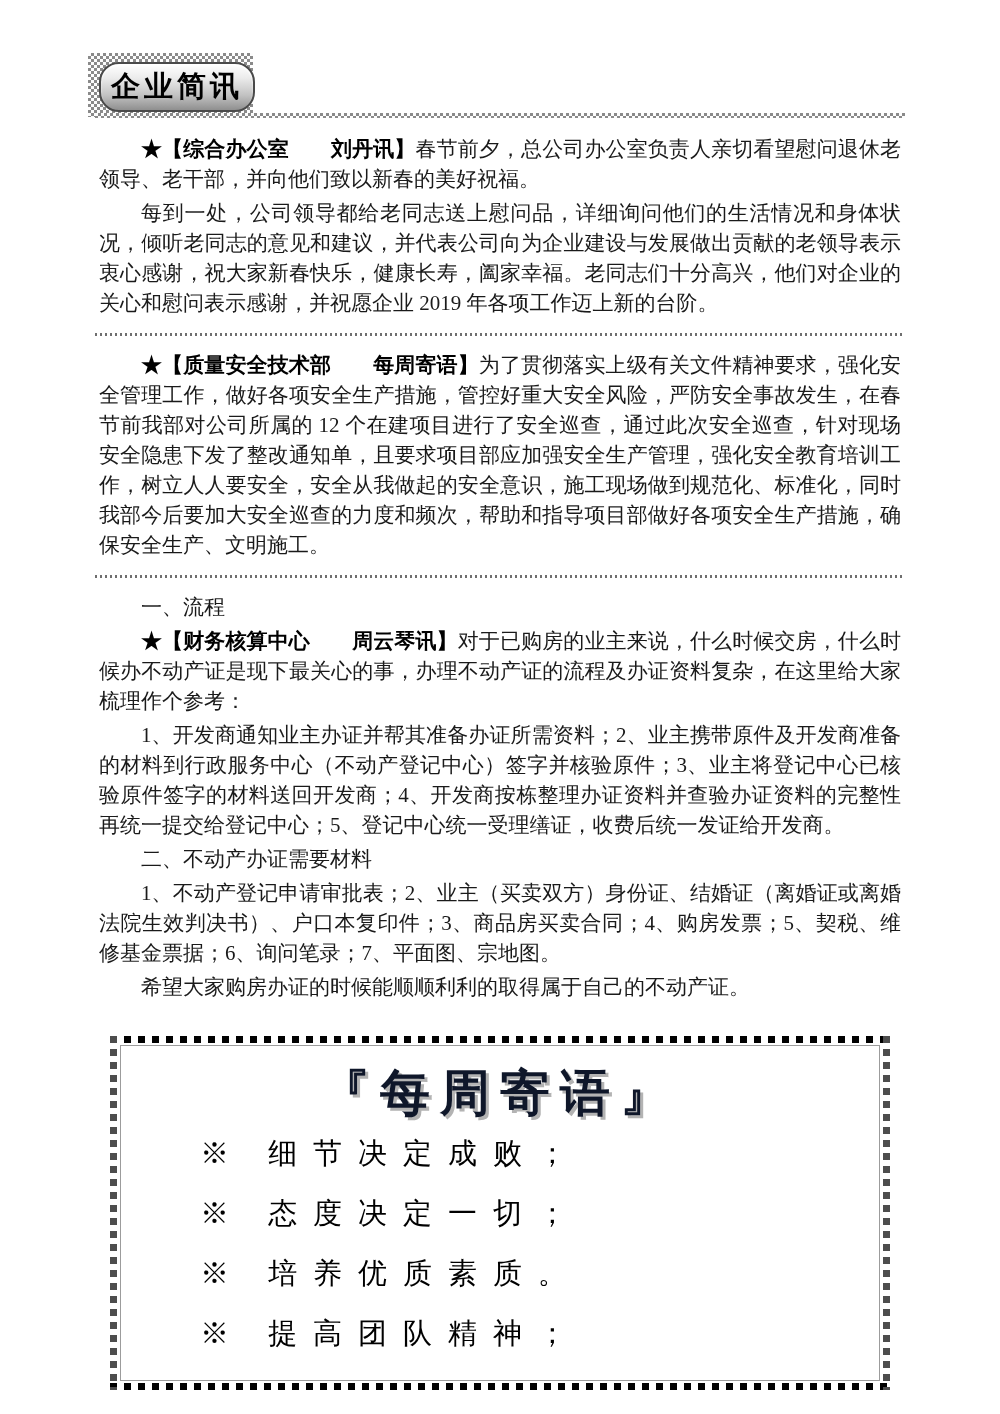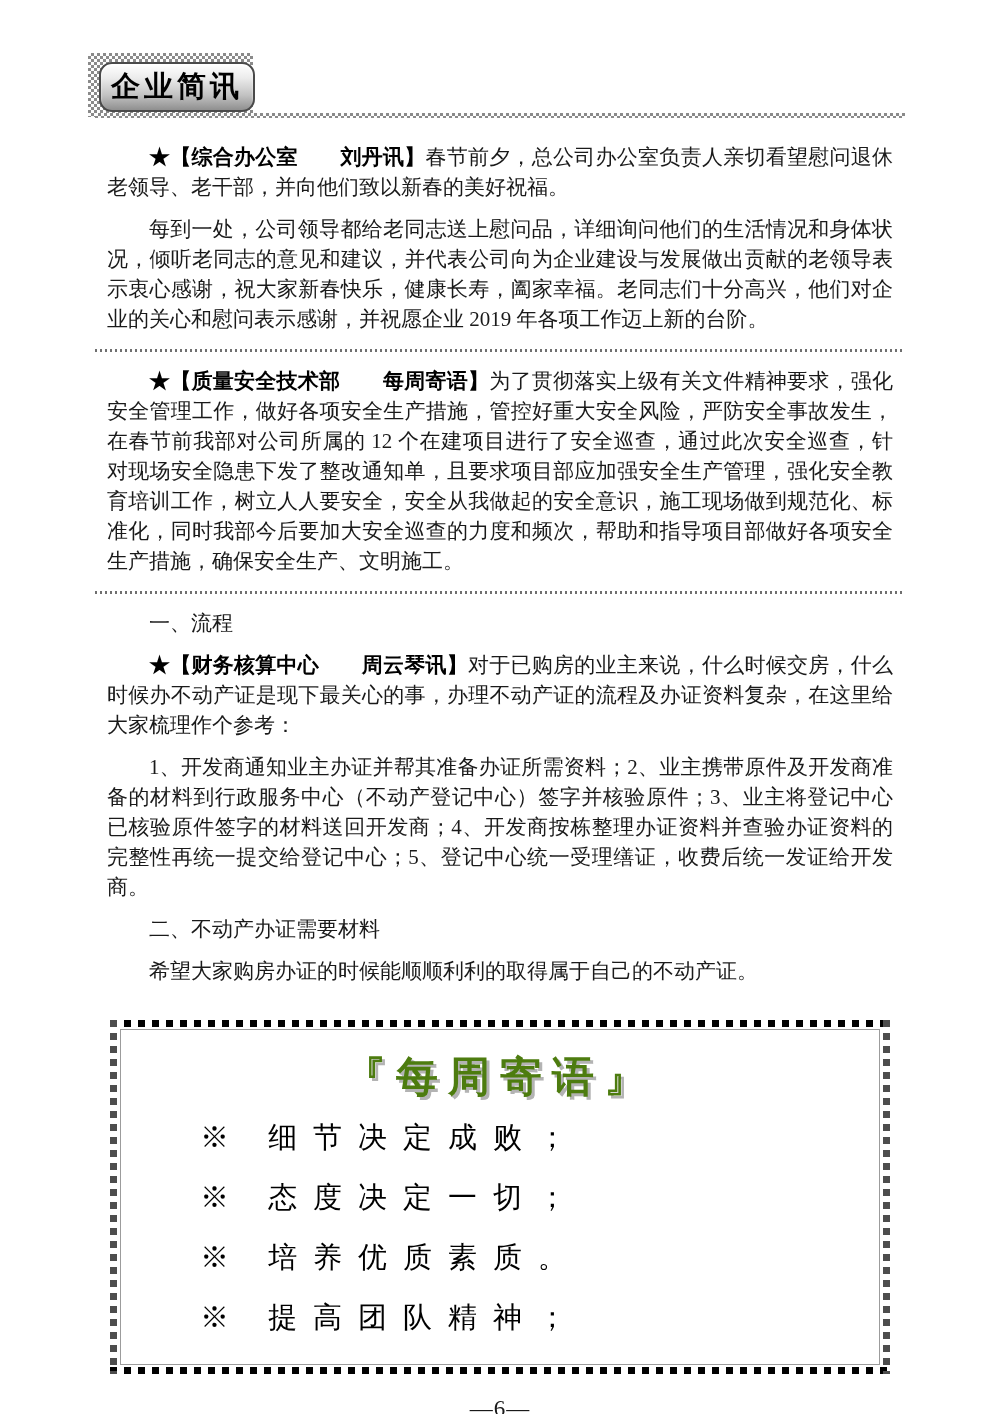--- a/index.html
+++ b/index.html
@@ -22,38 +22,38 @@
       linear-gradient(45deg,#8a8a8a 25%,transparent 25%,transparent 75%,#8a8a8a 75%);
     background-size:6px 6px;
     background-position:0 0,3px 3px;
   }
   .badge-wrap{position:absolute;left:95px;top:58px;width:158px;height:56px;}
   .badge-shadow{position:absolute;left:-7px;top:-5px;width:165px;height:64px;}
   .badge-capsule{
     position:absolute;left:4px;top:4px;right:-2px;bottom:2px;
     background:linear-gradient(180deg,#ffffff 0%,#ececec 30%,#c2c2c2 68%,#8f8f8f 100%);
     border:2px solid #4a4a4a;
-    border-radius:13px;
+    border-radius:20px;
     display:flex;align-items:center;justify-content:center;
     box-shadow:inset 0 2px 2px rgba(255,255,255,.9);
   }
   .badge-label{
     font-family:"Liberation Sans", sans-serif;
     font-weight:bold;font-size:29px;letter-spacing:4px;color:#000;
   }
   .header-rule{position:absolute;left:95px;top:113px;width:810px;height:5px;}
   
   .content{
     position:relative;
     padding:130px 95px 0 95px;
     font-size:21px;
     line-height:30px;
     text-align:justify;
   }
-  .para{margin:12px;text-indent:2em;}
+  .para{margin:4px;text-indent:2em;}
   .sec-head{
     font-family:"Liberation Sans", sans-serif;
     font-weight:bold;
     color:#000;
   }
   .separator{
     height:3px;border:0;margin:15px 0 14px 0;
     background:repeating-linear-gradient(90deg,#6f6f6f 0 2px,transparent 2px 5px);
   }
   
@@ -63,24 +63,24 @@
     padding:38px 30px 42px 30px;
   }
   .wb-edge{position:absolute;}
   .wb-top   {top:0;left:0;right:0;height:7px;background:repeating-linear-gradient(90deg,#000 0 7px,transparent 7px 14px);}
   .wb-bottom{bottom:0;left:0;right:0;height:7px;background:repeating-linear-gradient(90deg,#000 0 7px,transparent 7px 14px);}
   .wb-left  {top:0;bottom:0;left:0;width:7px;background:repeating-linear-gradient(180deg,#4d4d4d 0 7px,transparent 7px 13px);}
   .wb-right {top:0;bottom:0;right:0;width:7px;background:repeating-linear-gradient(180deg,#4d4d4d 0 7px,transparent 7px 13px);}
   .wb-inner-frame{position:absolute;left:10px;top:9px;right:10px;bottom:9px;border:1px solid #9c9c9c;pointer-events:none;}
   .wb-title{
     text-align:center;
-    font-size:42px;
+    font-size:50px;
     font-weight:bold;
     letter-spacing:10px;
-    color:#4d7c0f;
+    color:#0f172a;
     text-shadow:3px 3px 0 #b3b3b3;
     margin:4px 0 28px 0;
   }
   .wb-item{
     margin:30px 0 0 60px;
     font-size:29px;
     letter-spacing:0.55em;
     color:#000000;
   }
   
@@ -119,20 +119,21 @@
       <p class="para"><span class="sec-head">★【质量安全技术部　　每周寄语】</span><span>为了贯彻落实上级有关文件精神要求，强化安全管理工作，做好各项安全生产措施，管控好重大安全风险，严防安全事故发生，在春节前我部对公司所属的 12 个在建项目进行了安全巡查，通过此次安全巡查，针对现场安全隐患下发了整改通知单，且要求项目部应加强安全生产管理，强化安全教育培训工作，树立人人要安全，安全从我做起的安全意识，施工现场做到规范化、标准化，同时我部今后要加大安全巡查的力度和频次，帮助和指导项目部做好各项安全生产措施，确保安全生产、文明施工。</span></p>
     </div>
 
     <hr class="separator">
 
     <div class="section">
       <p class="para">一、流程</p>
       <p class="para"><span class="sec-head">★【财务核算中心　　周云琴讯】</span><span>对于已购房的业主来说，什么时候交房，什么时候办不动产证是现下最关心的事，办理不动产证的流程及办证资料复杂，在这里给大家梳理作个参考：</span></p>
       <p class="para">1、开发商通知业主办证并帮其准备办证所需资料；2、业主携带原件及开发商准备的材料到行政服务中心（不动产登记中心）签字并核验原件；3、业主将登记中心已核验原件签字的材料送回开发商；4、开发商按栋整理办证资料并查验办证资料的完整性再统一提交给登记中心；5、登记中心统一受理缮证，收费后统一发证给开发商。</p>
       <p class="para">二、不动产办证需要材料</p>
+      <p class="para">1、不动产登记申请审批表；2、业主（买卖双方）身份证、结婚证（离婚证或离婚法院生效判决书）、户口本复印件；3、商品房买卖合同；4、购房发票；5、契税、维修基金票据；6、询问笔录；7、平面图、宗地图。</p>
       <p class="para">希望大家购房办证的时候能顺顺利利的取得属于自己的不动产证。</p>
     </div>
 
     <div class="weekly-box">
       <div class="wb-edge wb-top"></div>
       <div class="wb-edge wb-bottom"></div>
       <div class="wb-edge wb-left"></div>
       <div class="wb-edge wb-right"></div>
       <div class="wb-inner-frame"></div>
       <div class="wb-title">『每周寄语』</div>

